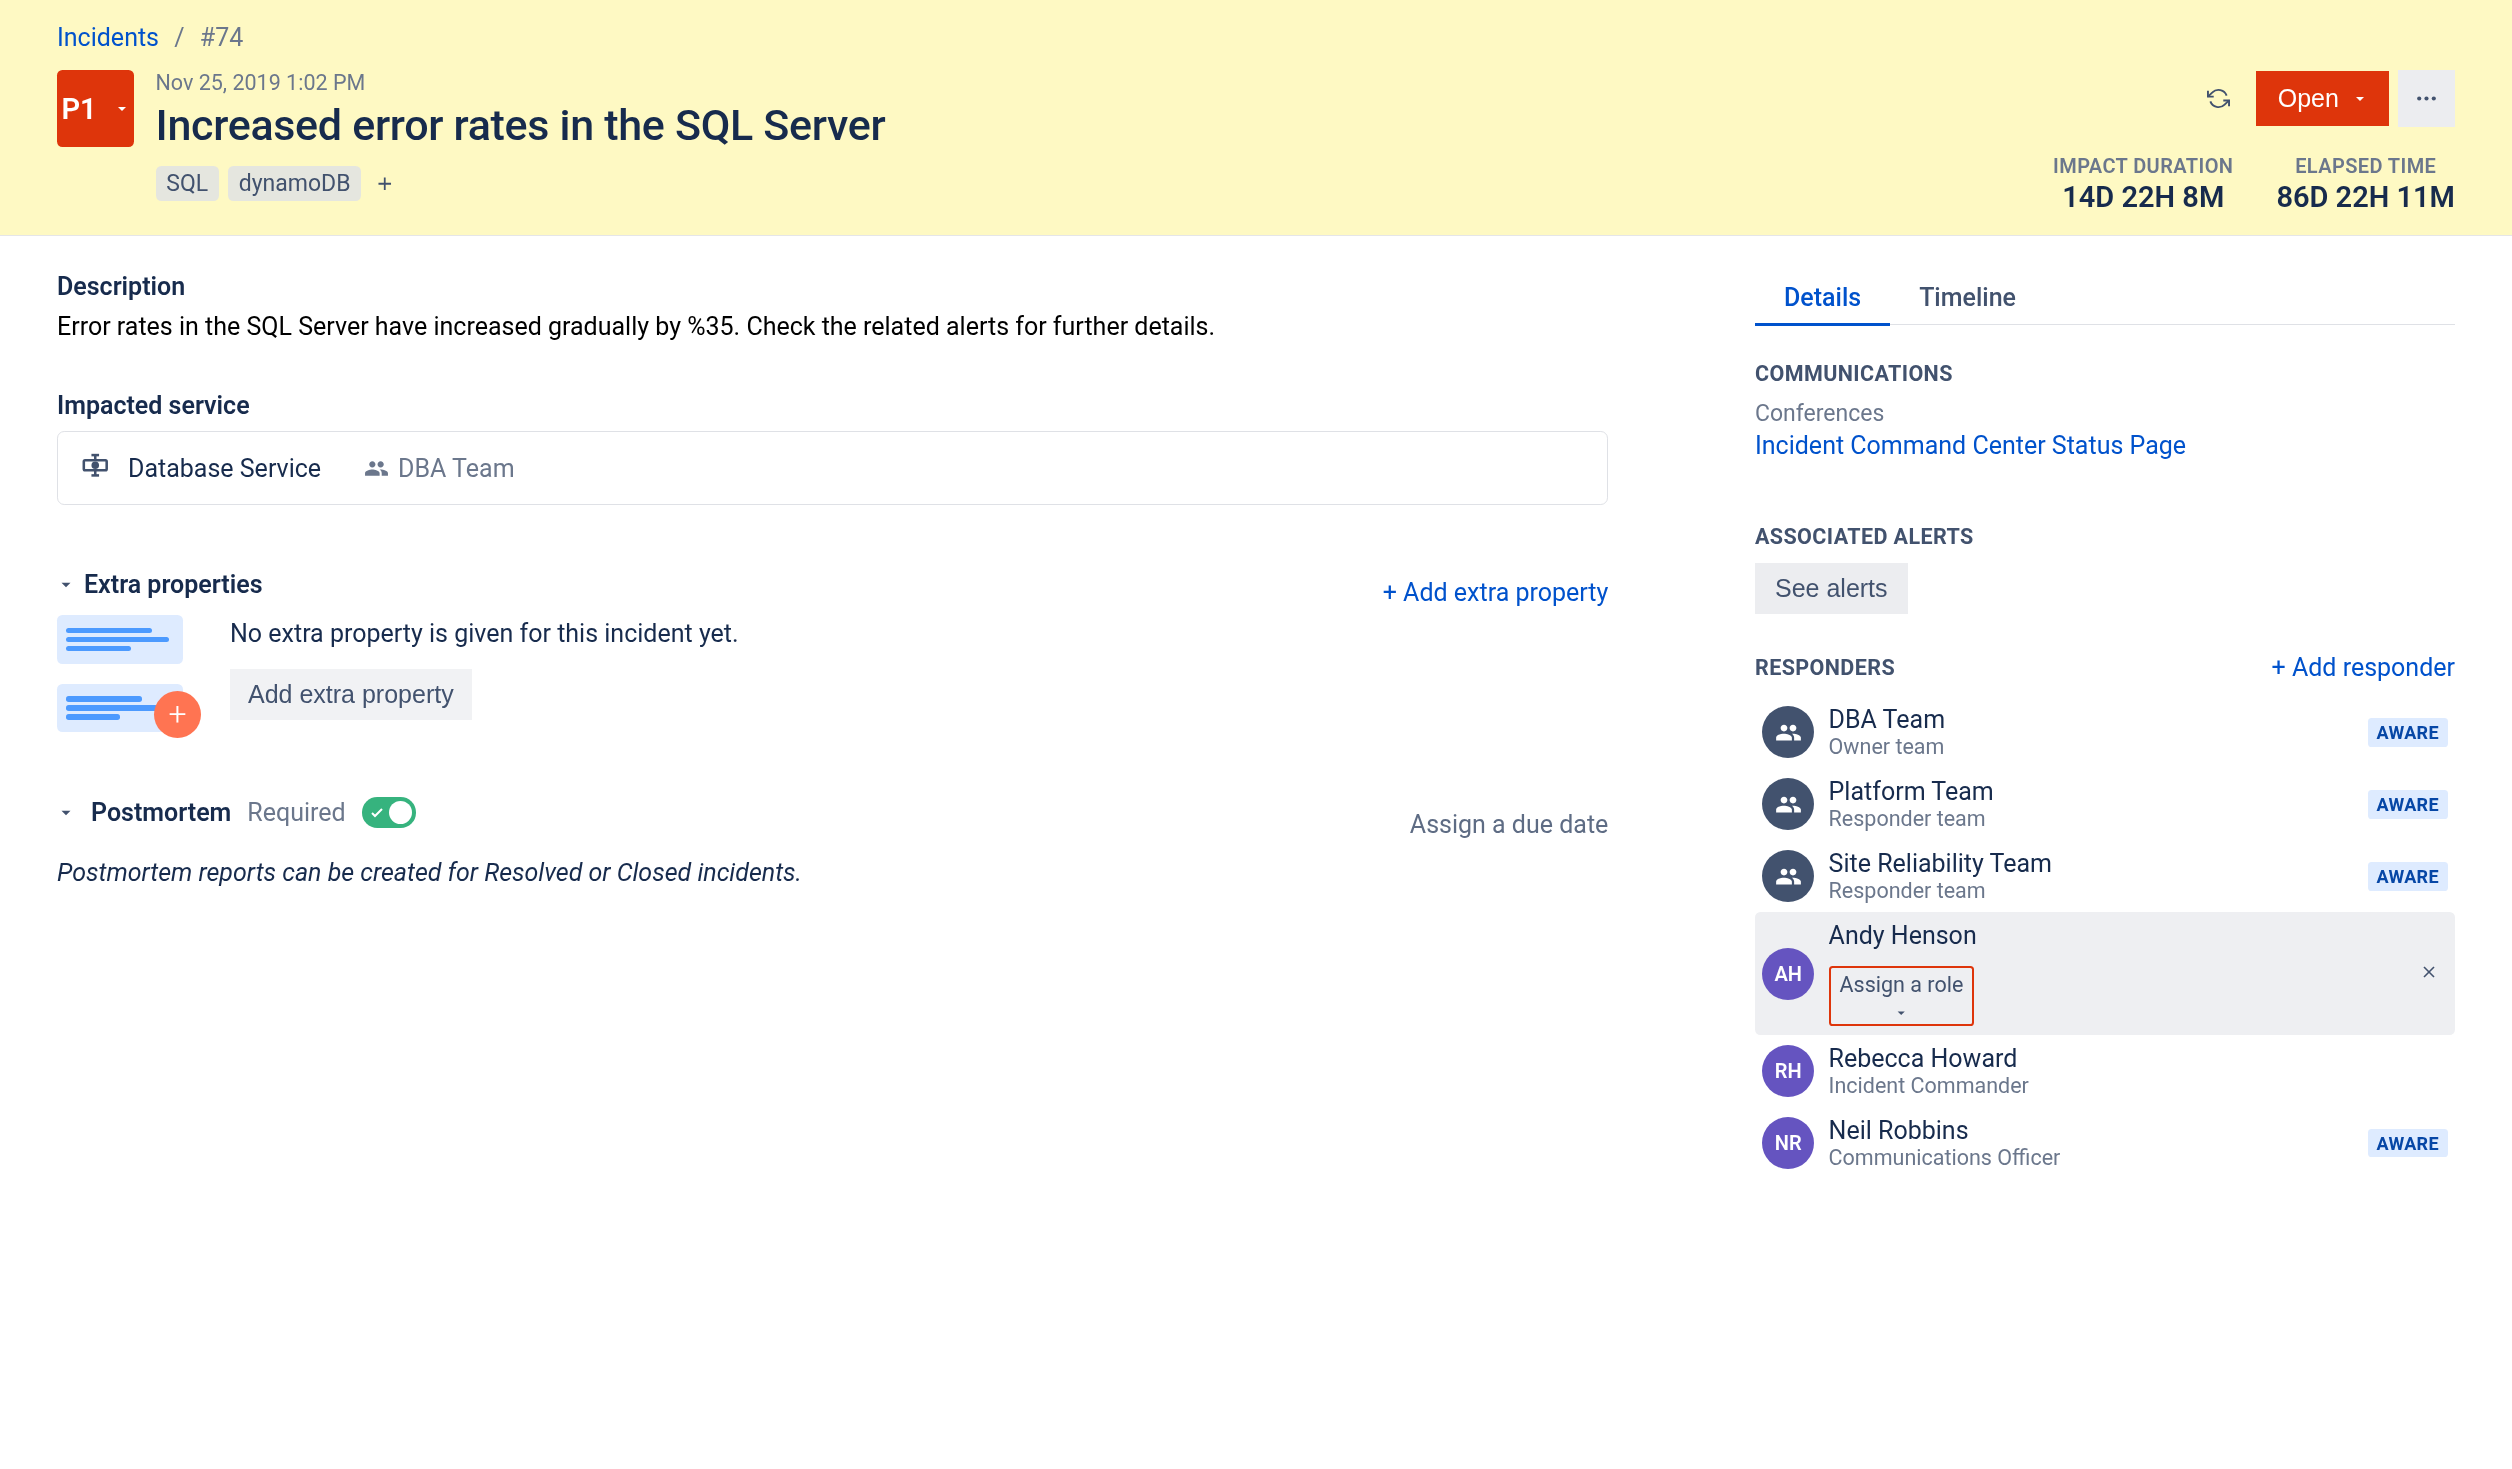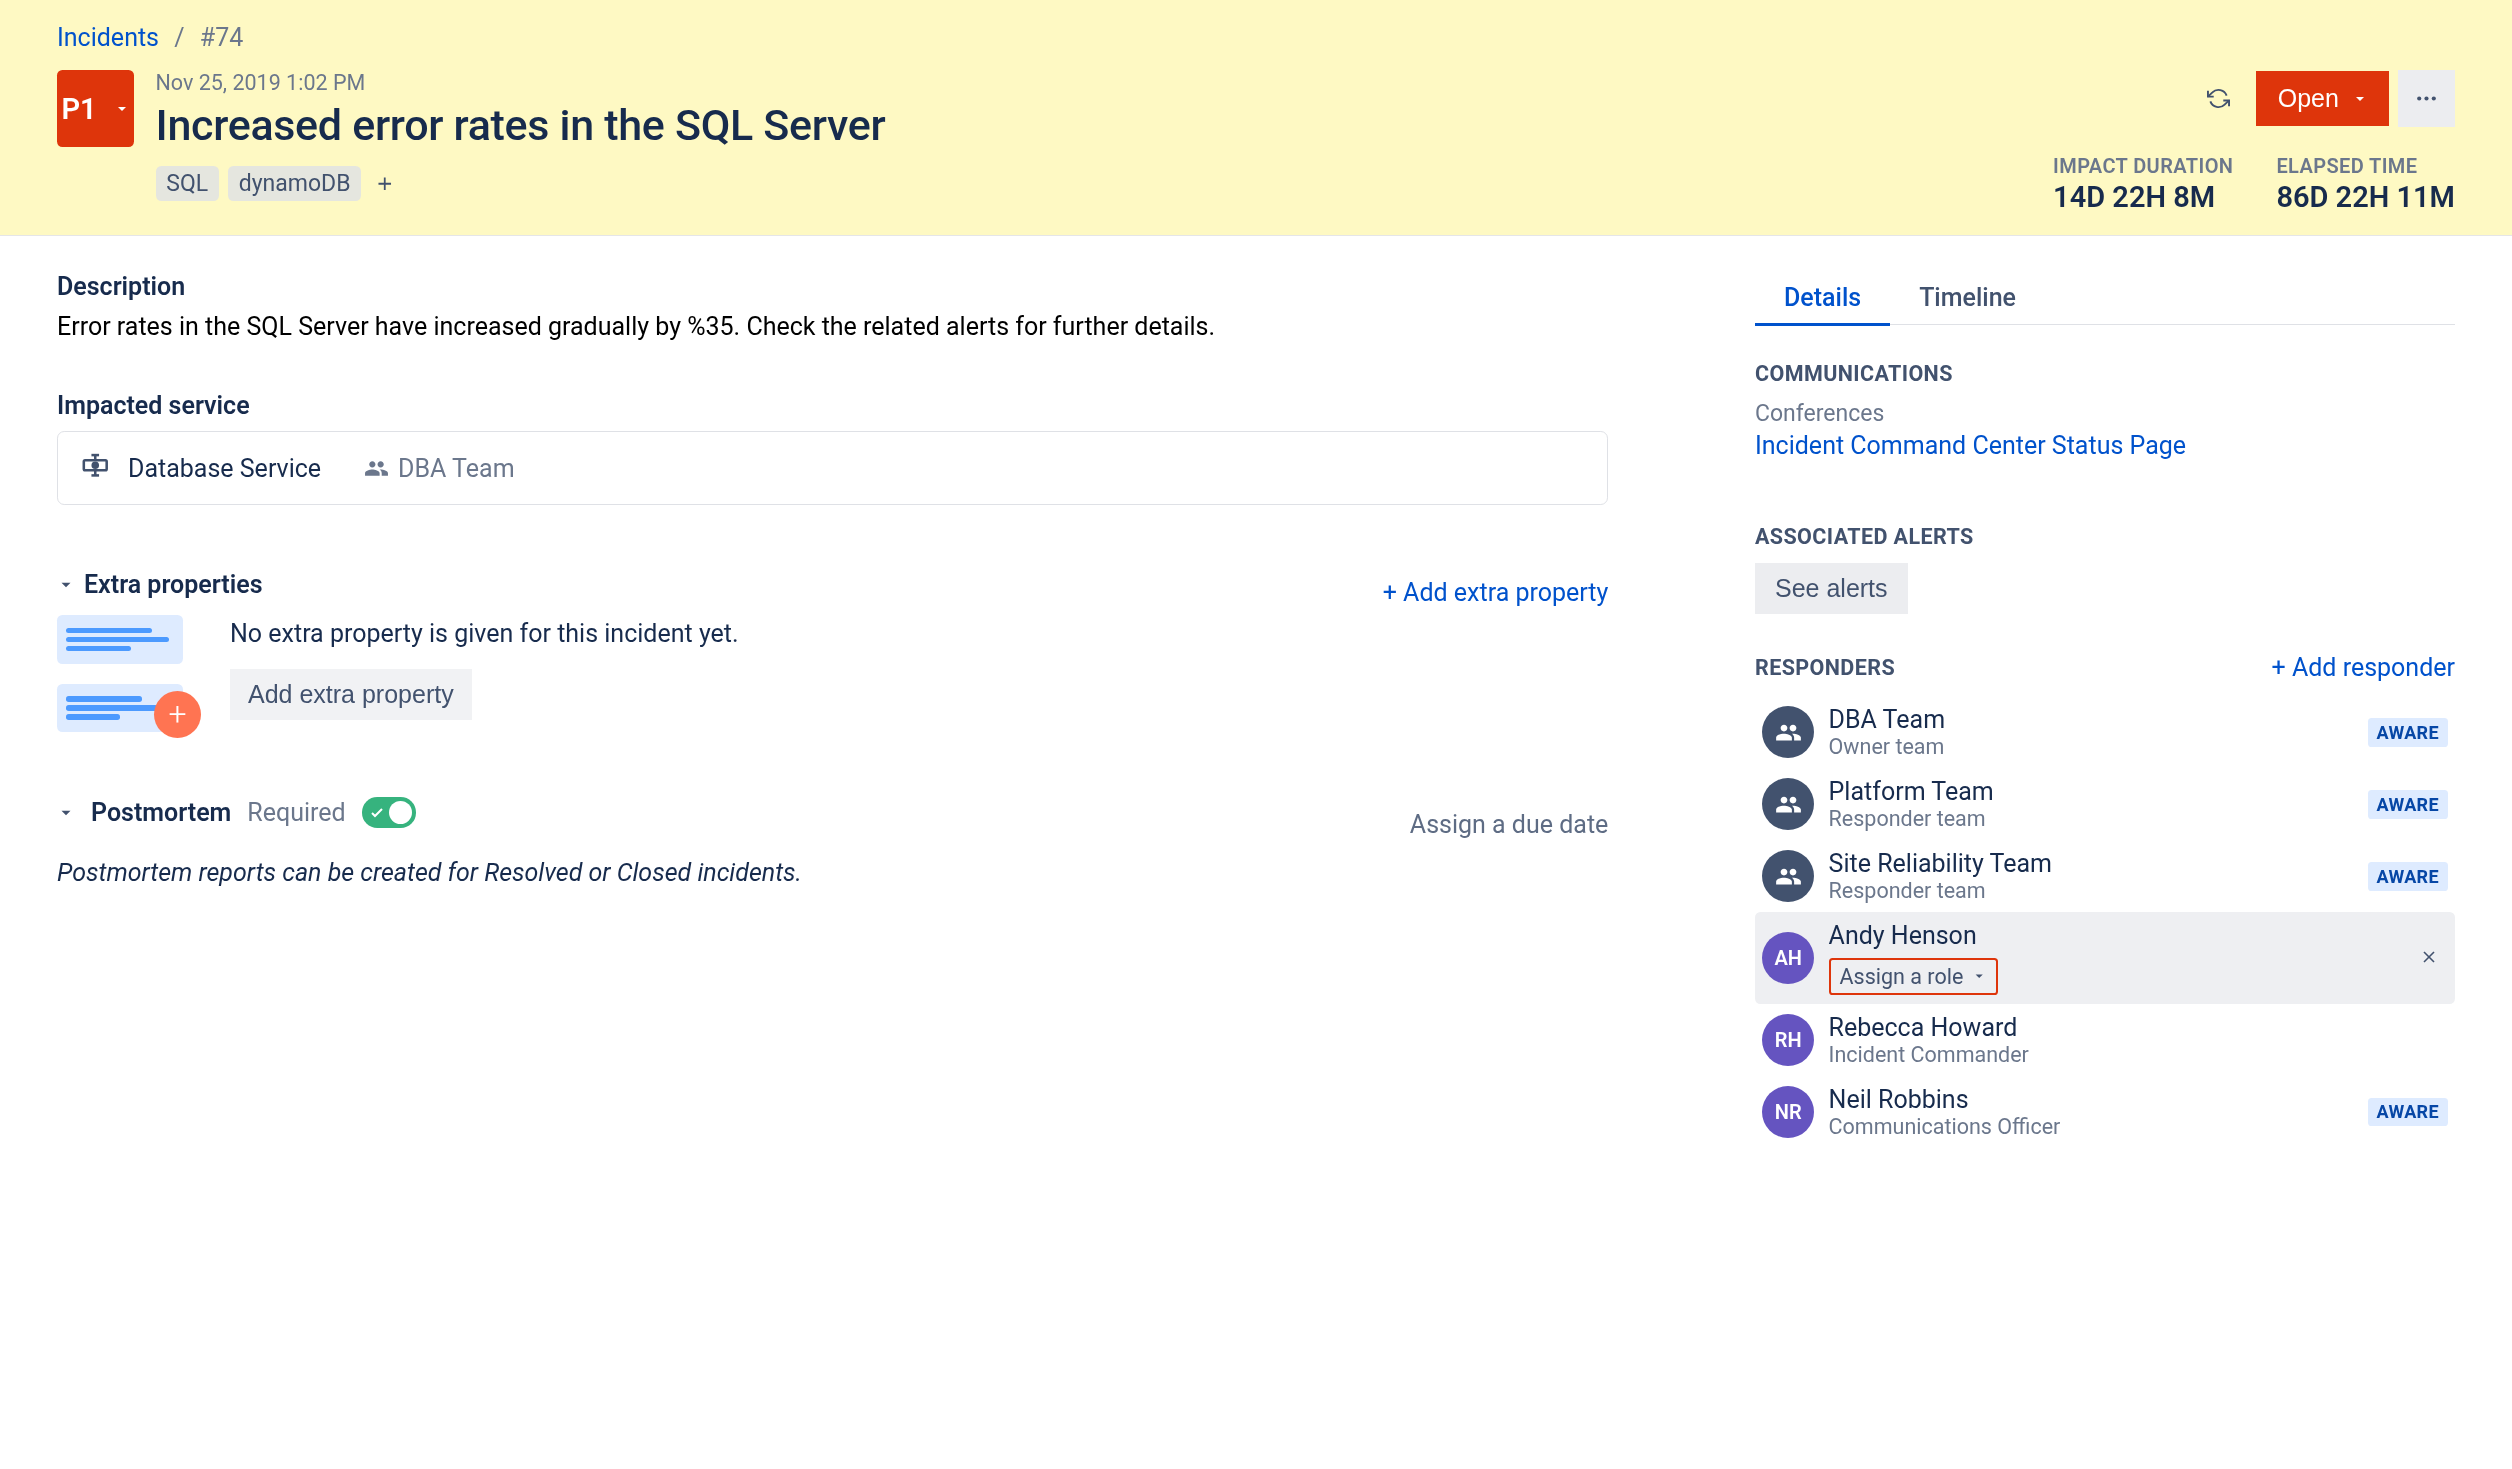--- a/index.html
+++ b/index.html
@@ -18,21 +18,21 @@
 .tag { background: #dfe1e6cc; color: #42526E; font-size: 23px; padding: 3.6px 10.8px; border-radius: 5.4px; }
 .add-tag { color: #42526E; padding: 3.6px; display: inline-flex; }
 .header-right { display: flex; flex-direction: column; align-items: flex-end; gap: 27px; }
 .header-actions { display: flex; gap: 9px; align-items: center; }
 .btn { display: inline-flex; align-items: center; justify-content: center; padding: 10.8px 18px; border-radius: 0; font-size: 25px; font-weight: 500; cursor: pointer; border: none; }
 .btn-icon { width: 57px; height: 57px; background: #F4F5F7; color: #42526E; }
 .btn-icon.plain { background: transparent; }
 .btn-primary { background: #DE350B; color: #fff; gap: 12.6px; padding: 12.6px 21.5px; }
 .btn-subtle { background: #ecedf0; color: #42526E; width: 57px; height: 57px; }
 .durations { display: flex; gap: 43px; }
-.duration-block { text-align: left; }
+.duration-block { text-align: center; }
 .duration-label { color: #6B778C; font-size: 20px; font-weight: 600; letter-spacing: 0.4px; }
 .duration-value { font-size: 29px; font-weight: 600; color: #172B4D; margin-top: 1.8px; }
 
 .content { display: flex; padding: 36px 57px; gap: 65px; }
 .main-col { flex: 1; min-width: 0; }
 .side-col { width: 700px; flex-shrink: 0; }
 
 .section-heading { font-size: 25px; font-weight: 600; color: #172B4D; margin-bottom: 10.8px; }
 .description-text { font-size: 25px; color: #000000; margin-bottom: 50px; }
 
@@ -80,21 +80,21 @@
 .responders-header { display: flex; justify-content: space-between; align-items: center; margin-bottom: 14.4px; }
 .responder-row { display: flex; align-items: center; gap: 14.4px; padding: 9px 7.2px; border-radius: 5.4px; position: relative; }
 .responder-row.highlighted { background: #eeeff2; }
 .avatar { width: 52px; height: 52px; border-radius: 50%; display: flex; align-items: center; justify-content: center; font-size: 20px; font-weight: 600; color: #fff; flex-shrink: 0; }
 .avatar.team { background: #42526E; }
 .avatar.user { background: #6554C0; }
 .responder-info { flex: 1; }
 .responder-name { font-size: 25px; color: #172B4D; }
 .responder-role { font-size: 21.5px; color: #6B778C; margin-top: 0px; }
 .status-badge { background: #DEEBFF; color: #0747A6; font-size: 18px; font-weight: 700; padding: 3.6px 9px; border-radius: 3.6px; letter-spacing: 0.3px; }
-.assign-role-btn { display: inline-flex; align-items: center; gap: 9px; font-size: 21.5px; color: #42526E; border: 2.7px solid #DE350B; padding: 3.6px 9px; border-radius: 3.6px; margin-top: 8px; }
+.assign-role-btn { display: inline-flex; align-items: center; gap: 9px; font-size: 21.5px; color: #42526E; border: 2.7px solid #DE350B; padding: 3.6px 9px; border-radius: 3.6px; margin-top: 16px; flex-direction: column; }
 .close-btn { color: #42526E; padding: 5.4px; position: absolute; right: 10.8px; }
 svg { flex-shrink: 0; }
 </style>
 </head>
 <body>
 
 <div class="header-region">
   <div class="breadcrumb">
     <a href="#">Incidents</a>
     <span class="sep">/</span>

